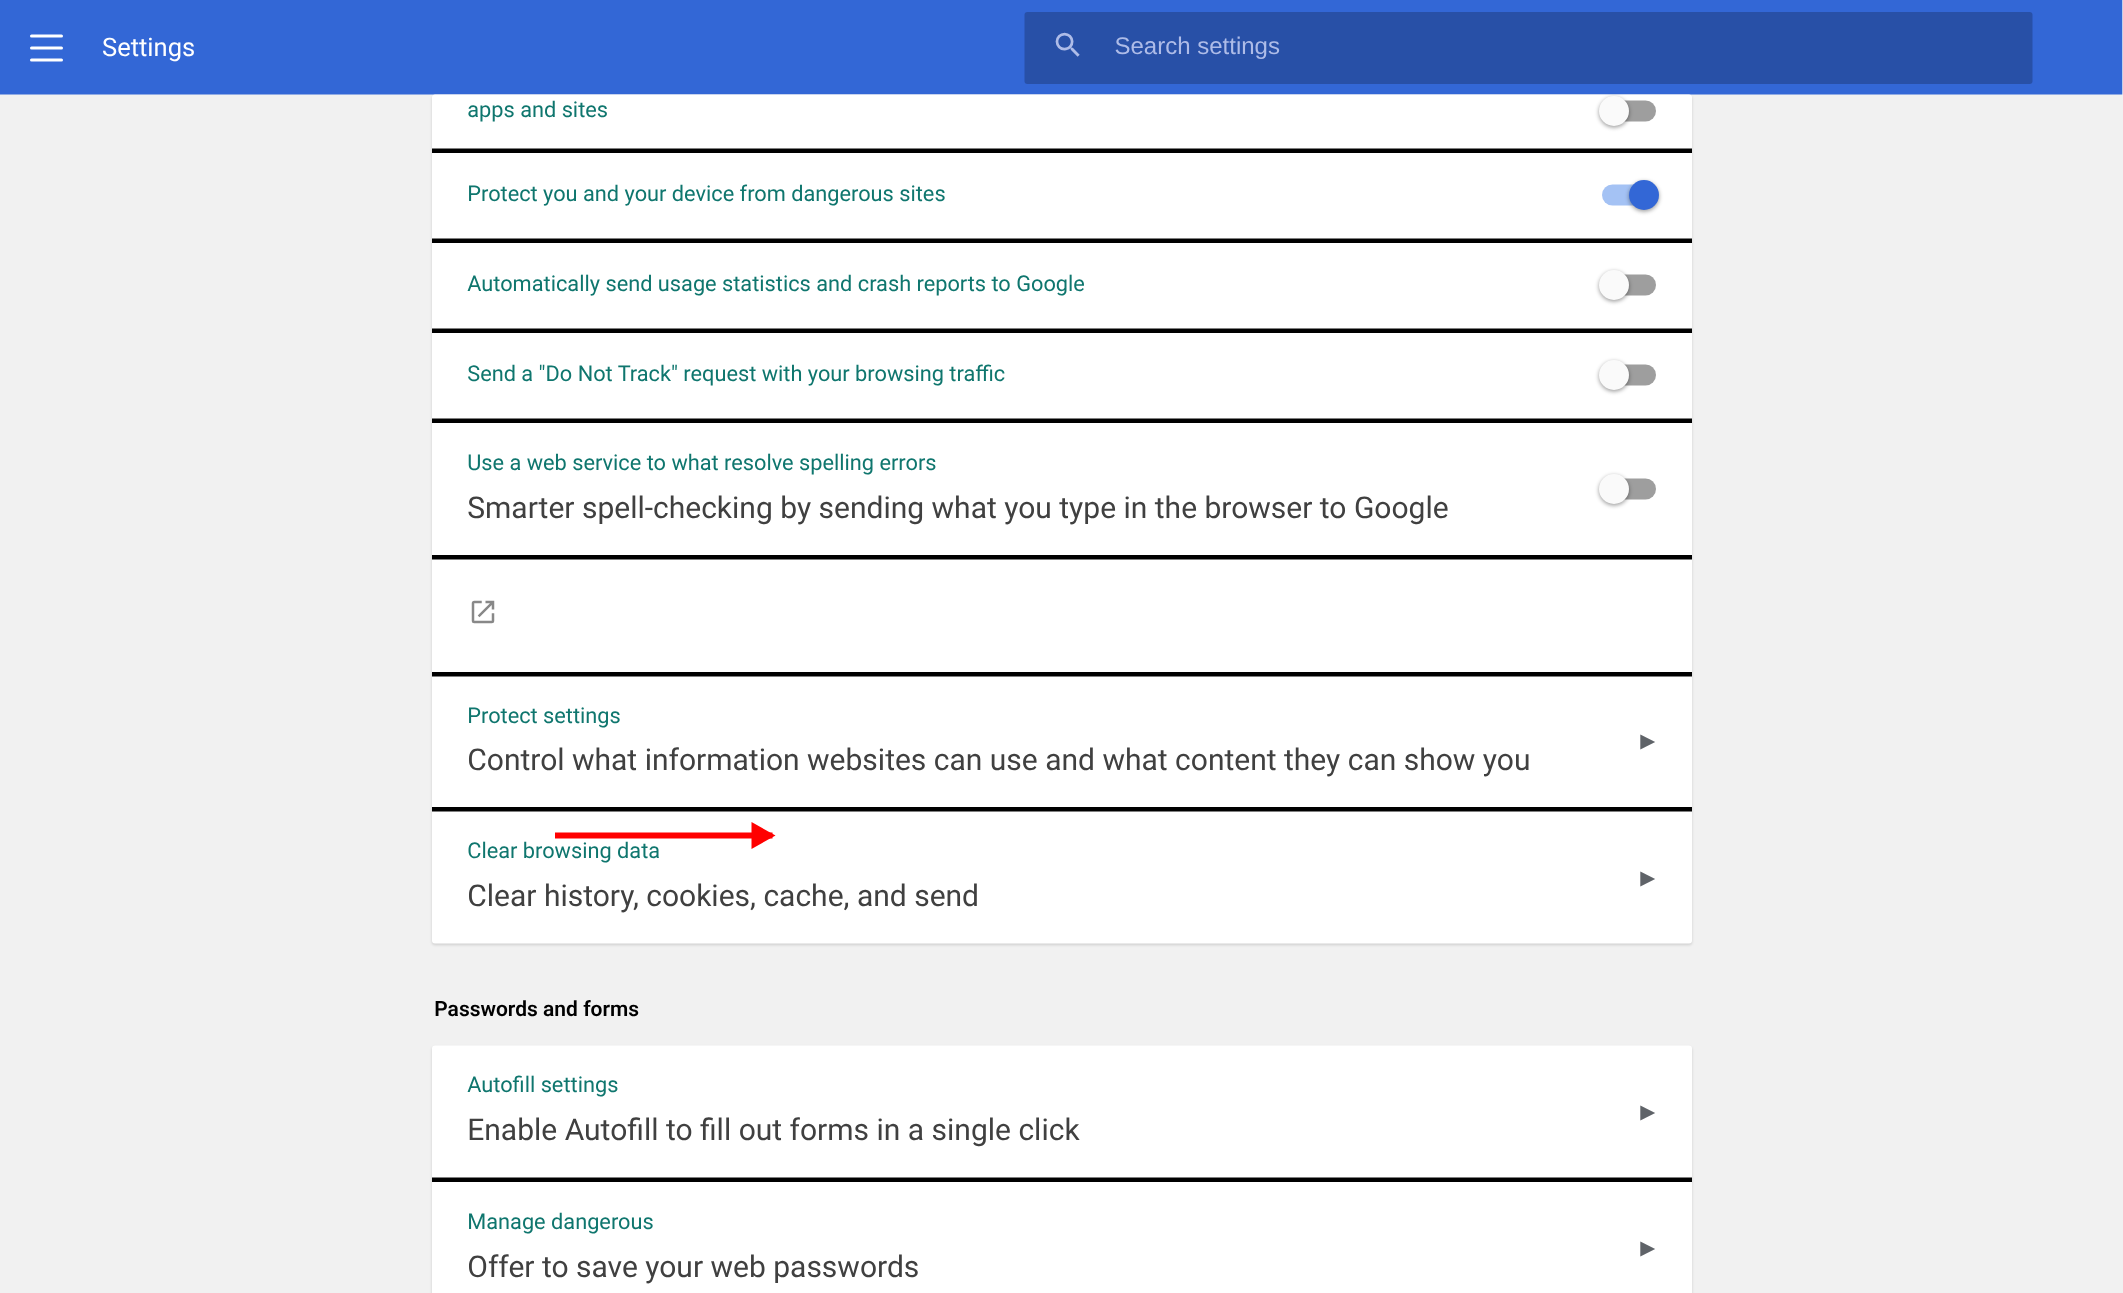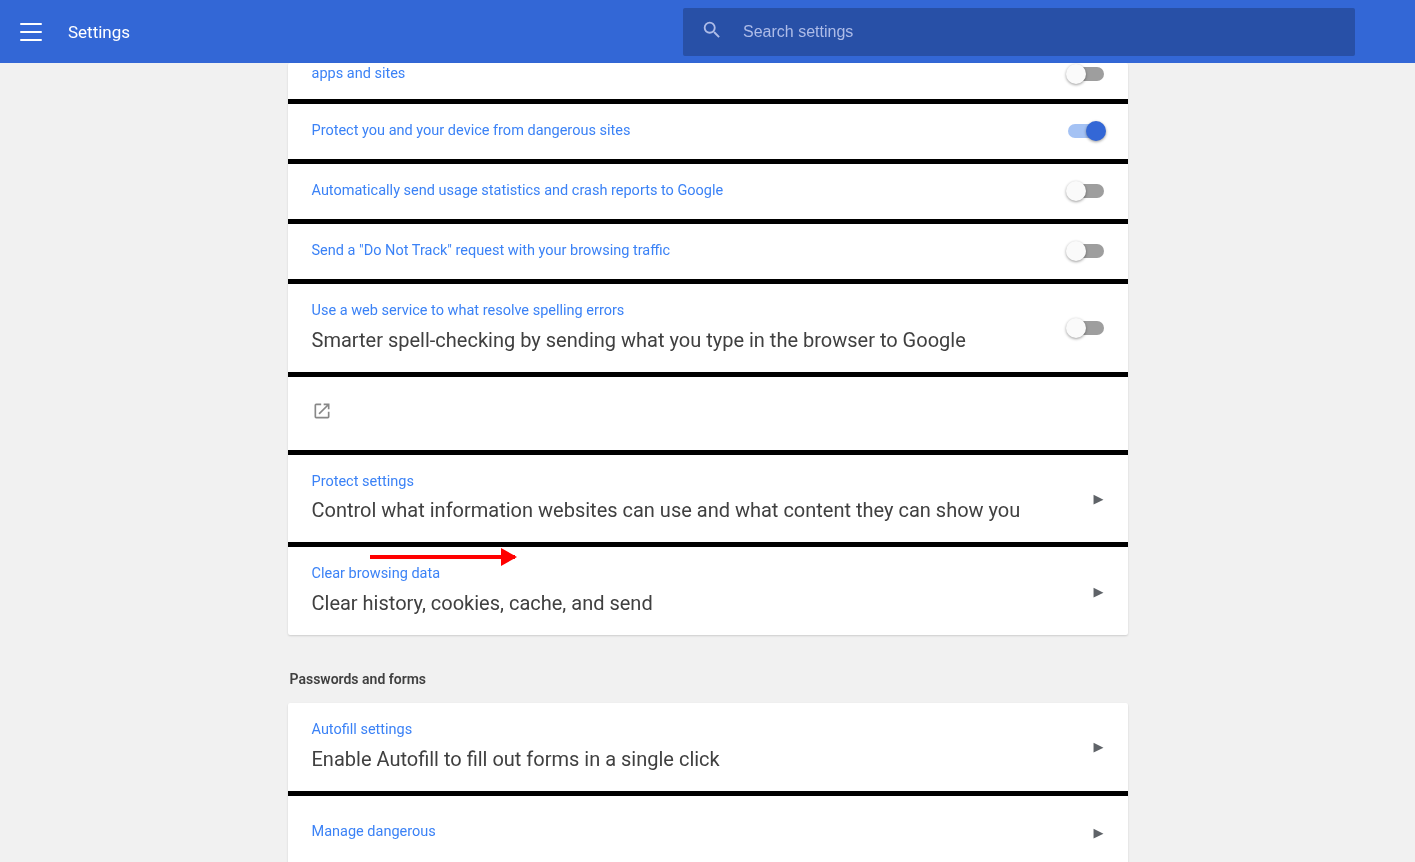--- a/index.html
+++ b/index.html
@@ -58,35 +58,35 @@
     box-shadow: 0 1px 2px rgba(0,0,0,.15);
     border-radius: 2px;
     margin-bottom: 20px;
   }
   .row {
     display: flex;
     align-items: center;
     padding: 0 24px;
     min-height: 60px;
   }
-  .row + .row { border-top: 5px solid #000000; }
+  .row + .row { border-top: 3px solid #000000; }
   .row.tall { padding-top: 16px; padding-bottom: 16px; min-height: 78px; }
   .row.first-partial { border-top: none; padding-top: 0; padding-bottom: 14px; min-height: 30px;}
   .row-text { flex: 1; }
-  .row-title { font-size: 14.5px; color: #3b82f6; line-height: 1.5; }
+  .row-title { font-size: 14.5px; color: #0f766e; line-height: 1.5; }
   .row-sub  { font-size: 20px; color: #404040; line-height: 1.6; margin-top: 2px; }
   .row-action { display:flex; align-items:center; }
   
   .toggle { position: relative; width: 36px; height: 14px; border-radius: 7px; background: #9e9e9e; cursor:pointer; }
   .toggle::after { content:''; position:absolute; top:-3px; left:-2px; width:20px; height:20px; border-radius:50%; background:#fafafa; box-shadow:0 1px 3px rgba(0,0,0,.4); }
   .toggle.on { background:#a4c2f4; }
   .toggle.on::after { left:18px; background:#3367d6; }
   .chevron { color:#5f6368; font-size: 13px; }
   .launch-icon svg { width:20px; height:20px; fill:#888; }
-  .section-header { font-size: 14px; color:#404040; font-weight:600; margin: 36px 0 16px 2px; }
+  .section-header { font-size: 14px; color:#000000; font-weight:600; margin: 36px 0 16px 2px; }
   
   .arrow {
     position: absolute;
     left: 370px;
     top: 555px;
     width: 145px;
     height: 4px;
     background: #ff0000;
     pointer-events: none;
   }
@@ -200,20 +200,21 @@
         <div class="row-title">Autofill settings</div>
         <div class="row-sub">Enable Autofill to fill out forms in a single click</div>
       </div>
       <div class="row-action">
             <span class="chevron">▶</span>
           </div>
         </div>
         <div class="row tall ">
       <div class="row-text">
         <div class="row-title">Manage dangerous</div>
+        <div class="row-sub">Offer to save your web passwords</div>
       </div>
       <div class="row-action">
             <span class="chevron">▶</span>
           </div>
         </div>
       </div>
   </div>
 </div>
 
 <div class="arrow"></div>

